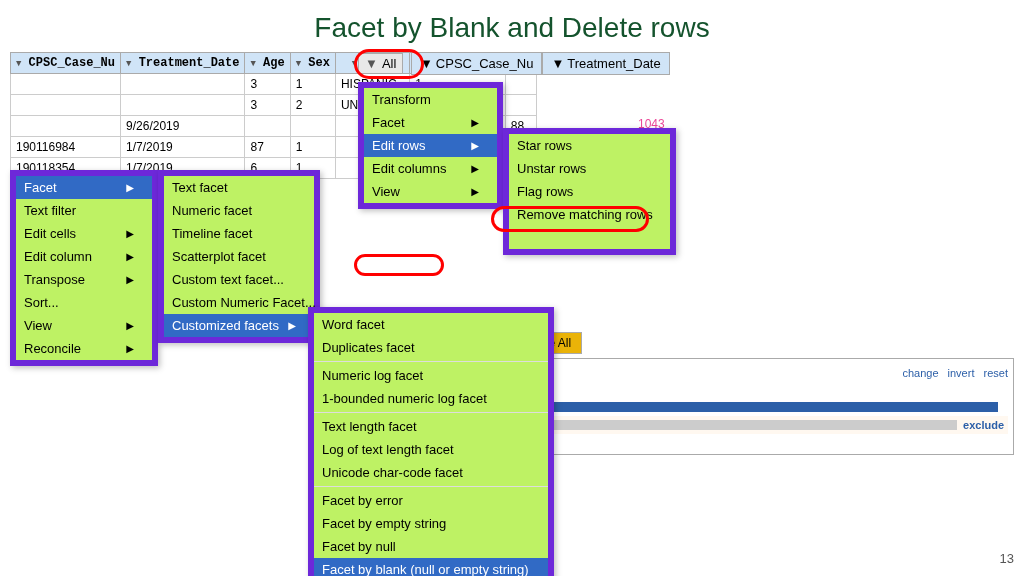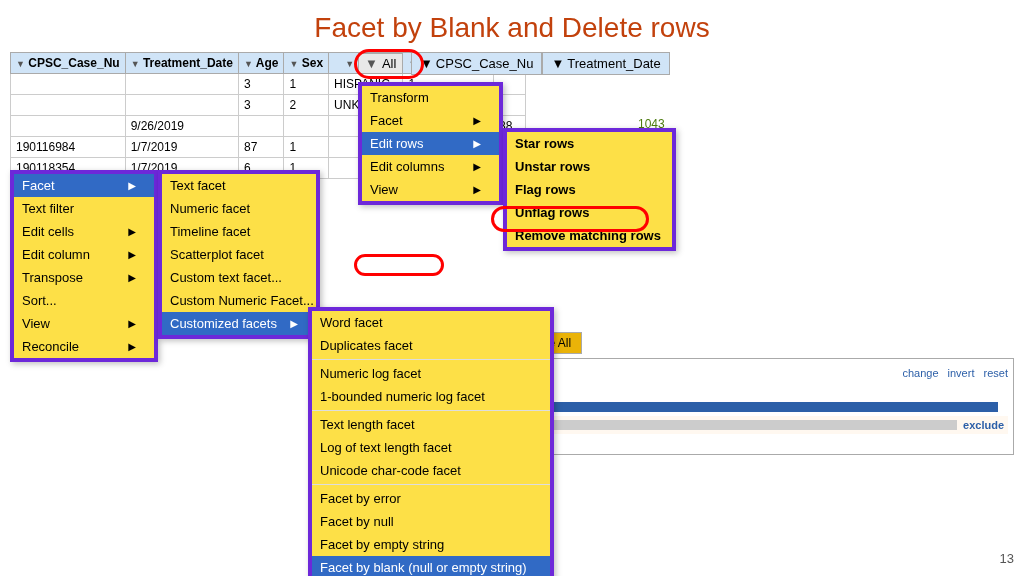--- a/index.html
+++ b/index.html
@@ -10,21 +10,21 @@
       width: 1024px;
       height: 576px;
       overflow: hidden;
       position: relative;
     }
 
     
     .page-title {
       text-align: center;
       font-size: 28px;
-      color: #c2410c;
+      color: #14532d;
       padding: 12px 0 8px 0;
       font-weight: normal;
     }
 
     
     .main-area {
       display: flex;
       gap: 8px;
       padding: 0 10px;
       position: relative;
@@ -40,32 +40,33 @@
       border-collapse: collapse;
       font-size: 12px;
       width: 100%;
     }
     .data-table th {
       background: #d0e4f7;
       border: 1px solid #aaa;
       padding: 3px 5px;
       white-space: nowrap;
       font-weight: bold;
+      font-family: Liberation Mono, monospace;
     }
     .data-table td {
       border: 1px solid #ccc;
       padding: 3px 5px;
       white-space: nowrap;
     }
 
     
     .context-menu {
       position: absolute;
-      background: #fde047;
-      border: 4px solid #6d28d9;
+      background: #bef264;
+      border: 6px solid #6d28d9;
       box-shadow: 2px 2px 6px rgba(0,0,0,0.25);
       z-index: 10;
       min-width: 145px;
     }
     .context-menu .menu-item {
       padding: 4px 18px 4px 8px;
       cursor: pointer;
       display: flex;
       align-items: center;
       justify-content: space-between;
@@ -403,24 +404,24 @@
         <span class="menu-item-text">Log of text length facet</span>
       </div>
       <div class="menu-item">
         <span class="menu-item-text">Unicode char-code facet</span>
       </div>
       <div class="menu-divider"></div>
       <div class="menu-item">
         <span class="menu-item-text">Facet by error</span>
       </div>
       <div class="menu-item">
+        <span class="menu-item-text">Facet by empty string</span>
+      </div>
+      <div class="menu-item">
         <span class="menu-item-text">Facet by null</span>
-      </div>
-      <div class="menu-item">
-        <span class="menu-item-text">Facet by empty string</span>
       </div>
       <div class="menu-item highlighted">
         <span class="menu-item-text">Facet by blank (null or empty string)</span>
       </div>
     </div>
 
   </div>
 
   <div style="position:relative; flex:1;">
 
@@ -466,41 +467,38 @@
           <div class="menu-item">
             <span class="menu-item-text">Edit columns</span>
             <span class="menu-arrow">▶</span>
           </div>
           <div class="menu-item">
             <span class="menu-item-text">View</span>
             <span class="menu-arrow">▶</span>
           </div>
         </div>
 
-        <div class="context-menu" style="position:relative; left:0; top:46px; width:173px;font-weight:bold;">
+        <div class="context-menu" style="position:relative; left:0; top:46px; width:173px;">
           <div class="menu-item">
             <span class="menu-item-text">Star rows</span>
           </div>
           <div class="menu-item">
             <span class="menu-item-text">Unstar rows</span>
           </div>
           <div class="menu-item">
             <span class="menu-item-text">Flag rows</span>
           </div>
           <div class="menu-item">
-            <span class="menu-item-text">Unflag rows</span>
-          </div>
-          <div class="menu-item">
             <span class="menu-item-text">Remove matching rows</span>
           </div>
         </div>
       </div>
 
       
-      <div style="position:absolute; left:280px; top:65px; font-size:12px; color:#4d7c0f;">
+      <div style="position:absolute; left:280px; top:65px; font-size:12px; color:#ec4899;">
         <span>1043</span>
       </div>
 
       
       <div class="oval-red" style="left:133px; top:154px; width:158px; height:26px;"></div>
 
     </div>
 
     <div style="position:absolute; left:0; bottom:0; right:0; top:280px;">
 

